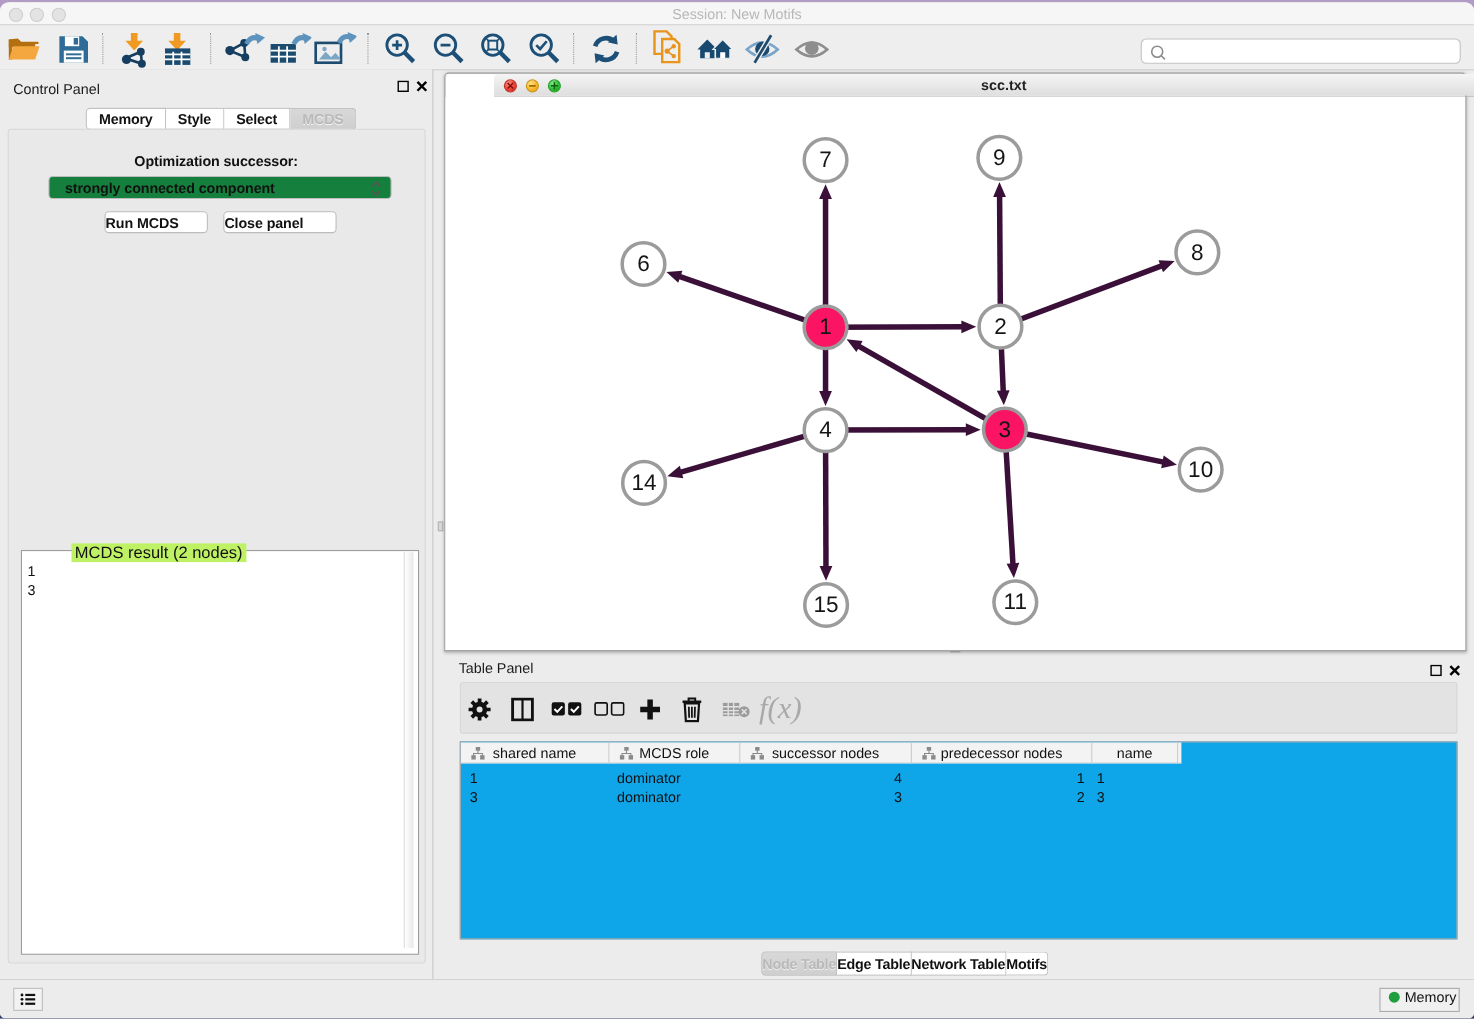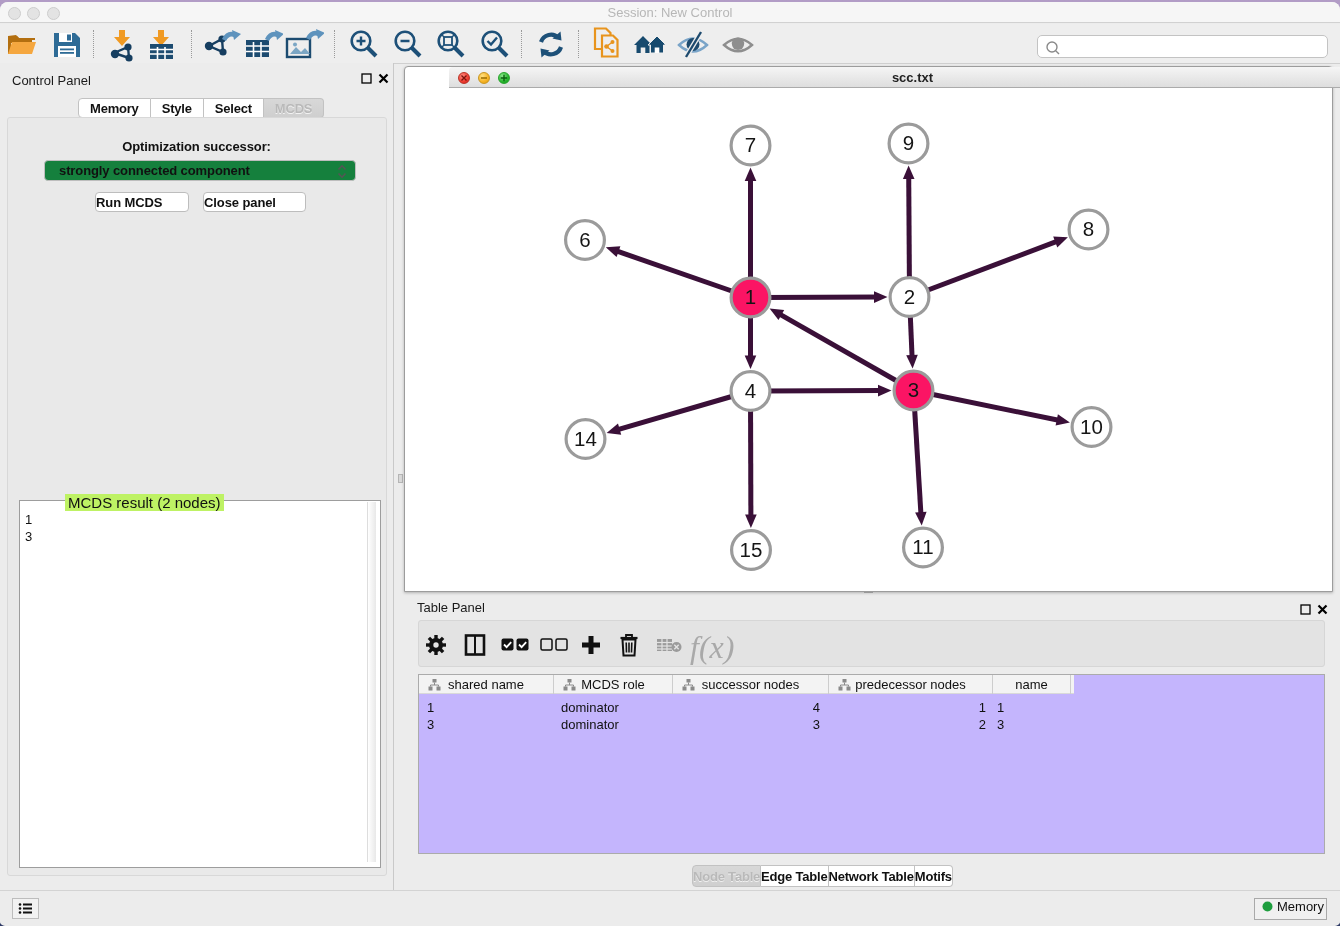--- a/index.html
+++ b/index.html
@@ -38,21 +38,21 @@
 
 #netwin { position:absolute; left:404px; top:64px; width:929px; height:526px; background:#fff; border:1px solid #9c9c9c; border-radius:4px 4px 0 0; box-shadow:0 1px 3px rgba(0,0,0,0.25); }
 #nettitle { position:absolute; left:0; top:0; width:100%; height:21px; background:linear-gradient(#f5f5f5,#dedede); border-bottom:1px solid #ababab; border-radius:4px 4px 0 0;margin-left:44px; }
 #nettitletext { position:absolute; width:100%; text-align:center; top:3px; font-size:13px; font-weight:bold; color:#222; }
 .mac { position:absolute; top:4.5px; width:12px; height:12px; border-radius:50%; }
 #netcanvas { position:absolute; left:0; top:21px; width:927px; height:503px; background:#fff; }
 
 #tpanel { position:absolute; left:395px; top:595px; width:945px; height:293px; background:#ececec; }
 #tphead { position:absolute; left:22px; top:3px; font-size:13px; color:#1a1a1a; }
 #ttoolbar { position:absolute; left:23px; top:23px; width:907px; height:47px; background:#e3e3e3; border:1px solid #d6d6d6; border-radius:3px; }
-#tableouter { position:absolute; left:23px; top:77px; width:907px; height:180px; background:#c4b5fd; border:1px solid #ababab;padding-left:12px; }
+#tableouter { position:absolute; left:23px; top:77px; width:907px; height:180px; background:#0ea5e9; border:1px solid #ababab;padding-left:12px; }
 #thead { position:absolute; left:0; top:0; width:655px; height:19px; background:#f3f3f3; border-bottom:1px solid #d9d9d9; font-size:13px; color:#111; }
 .hcell { position:absolute; top:0; height:19px; border-right:1px solid #cdcdcd; }
 .hlabel { position:absolute; width:100%; text-align:center; top:2px; }
 .trow { position:absolute; font-size:13px; color:#111; }
 
 #btabs { position:absolute; left:297px; top:268px; height:22px; font-size:13px; }
 .btab { position:relative; float:left; height:22px; line-height:22px; padding:0 0; font-weight:bold; letter-spacing:-0.2px; background:#fff; border:1px solid #c2c2c2; border-left:none; color:#111; }
 .btab.sel { background:linear-gradient(#d8d8d8,#cfcfcf); color:#b9b9b9; text-shadow:0 1px 0 #f0f0f0; border-radius:4px 0 0 4px; border-left:1px solid #c2c2c2; }
 .btab.last { border-radius:0 4px 4px 0; }
 
@@ -60,21 +60,21 @@
 #listbtn { position:absolute; left:12px; top:7px; width:27px; height:21px; background:#f2f2f2; border:1px solid #bdbdbd; }
 #membtn { position:absolute; right:13px; top:7px; width:73px; height:22px; background:#f0f0f0; border:1px solid #a9a9a9; font-size:13px; color:#111; }
 </style>
 </head>
 <body>
 <div id="win">
   <div id="titlebar">
     <div class="tl" style="left:8px;"></div>
     <div class="tl" style="left:27px;"></div>
     <div class="tl" style="left:47px;"></div>
-    <div id="titletext">Session: New Control</div>
+    <div id="titletext">Session: New Motifs</div>
   </div>
   <div id="toolbar">
     <div class="sep" style="left:93px;"></div>
     <div class="sep" style="left:191px;"></div>
     <div class="sep" style="left:334px;"></div>
     <div class="sep" style="left:521px;"></div>
     <div class="sep" style="left:578px;"></div>
 
     <svg class="ticon" style="left:5px;" width="34" height="34" viewBox="0 0 34 34">
       <path d="M3 8 h9 l3 3 h12 v4 H3 z" fill="#b36f10"></path>
@@ -395,21 +395,21 @@
           <line x1="0" y1="4.5" x2="15" y2="4.5"></line>
             <line x1="0" y1="8" x2="15" y2="8"></line>
             <line x1="0" y1="11" x2="15" y2="11"></line>
           <line x1="5" y1="1" x2="5" y2="13"></line>
             <line x1="10" y1="1" x2="10" y2="13"></line>
         </g>
         <circle cx="19.5" cy="9" r="5" fill="#9b9b9b"></circle>
         <path d="M17.3 6.8 l4.4 4.4 M21.7 6.8 l-4.4 4.4" stroke="#e3e3e3" stroke-width="1.4"></path>
       </svg>
 
-      <div style="position:absolute;left:271px;top:8px;font-family:'Liberation Serif',serif;font-style:italic;font-size:32px;color:#a9a9a9;">f(x)</div>
+      <div style="position:absolute;left:271px;top:8px;font-family:'Liberation Serif',serif;font-style:italic;font-size:28px;color:#a9a9a9;">f(x)</div>
     </div>
     <div id="tableouter">
       <div id="thead">
         <div class="hcell" style="left:0;width:135px;">
             <svg style="position:absolute;left:9px;top:4px;" width="13" height="12" viewBox="0 0 13 12">
               <g fill="#8a8a8a">
                 <rect x="4.5" y="0" width="4" height="3.5"></rect>
                 <rect x="0.5" y="7.5" width="4" height="4"></rect>
                 <rect x="8.5" y="7.5" width="4" height="4"></rect>
               </g>

